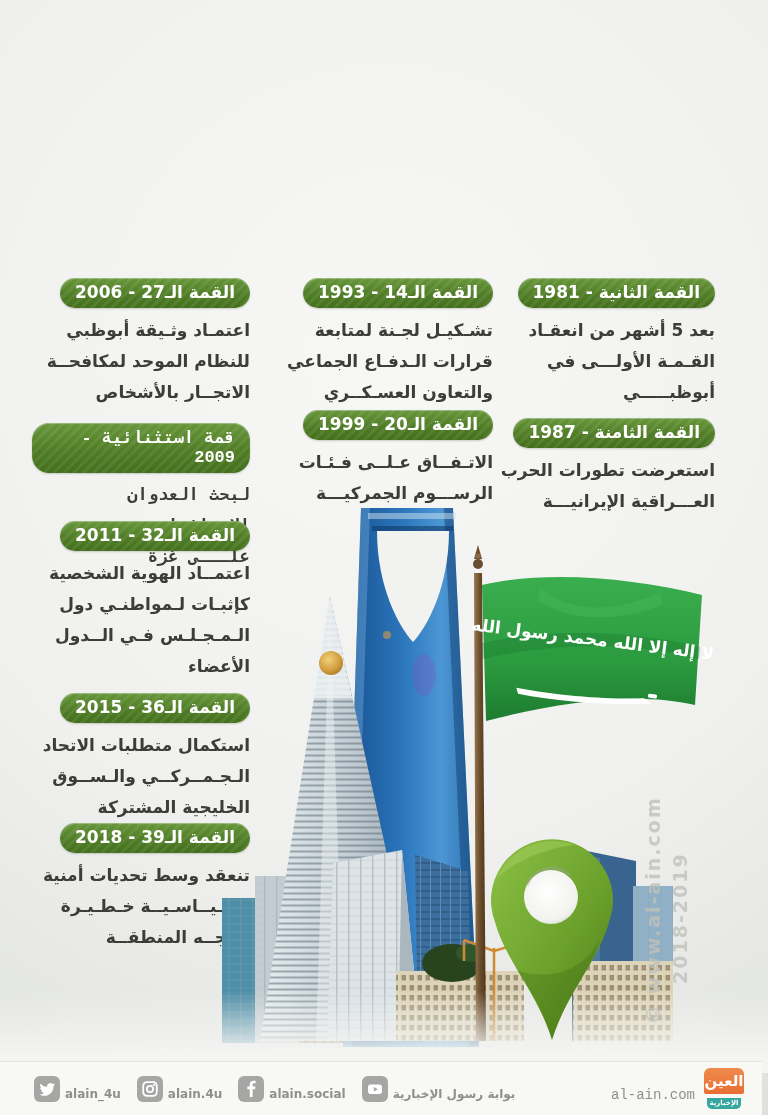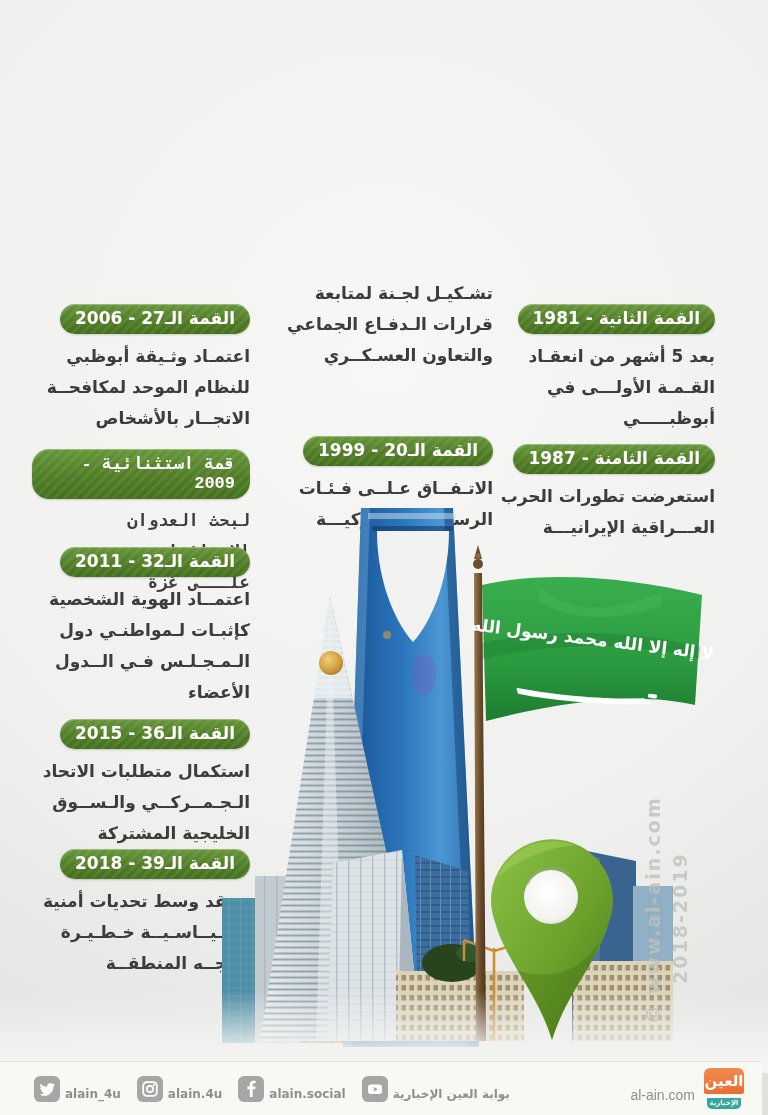--- a/index.html
+++ b/index.html
@@ -19,21 +19,20 @@
   }
   
   .block{position:absolute;text-align:right;}
   .badge{
     display:inline-block;color:#fff;font-size:17px;font-weight:bold;
     padding:4px 15px 6px;border-radius:17px;margin-bottom:7px;
     background:
       repeating-linear-gradient(135deg, rgba(255,255,255,.07) 0 3px, rgba(255,255,255,0) 3px 7px),
       linear-gradient(180deg,#67963a 0%,#507d26 55%,#44701d 100%);
     box-shadow: inset 0 1px 1px rgba(255,255,255,.35), 0 1px 2px rgba(0,0,0,.18);
-    margin-top: 26px;
   }
   .btext{
     margin:0;font-size:17px;font-weight:bold;color:#3c3c3a;
     line-height:31px;white-space:pre-line;
   }
   
   .watermark{
     position:absolute;left:668px;top:893px;width:262px;height:56px;
     transform:translate(-50%,-50%) rotate(-90deg);
     direction:ltr;text-align:left;color:#bfc2bc;opacity:.8;
@@ -46,21 +45,21 @@
   
   .footer{
     position:absolute;left:0;bottom:0;width:762px;height:53px;
     background:#f8f8f5;border-top:1px solid #e3e4e0;direction:ltr;
   }
   .social-group{position:absolute;left:34px;top:0;height:53px;display:flex;align-items:center;gap:16px;}
   .social-item{display:flex;align-items:flex-end;gap:5px;}
   .sicon{width:26px;height:26px;display:block;}
   .slabel{font-size:12px;color:#8f8f8d;font-weight:bold;padding-bottom:1px;font-family:"DejaVu Sans",sans-serif;}
   .site-group{position:absolute;right:18px;bottom:0;display:flex;align-items:flex-end;gap:9px;}
-  .site-text{font-size:14px;color:#8f8f8d;padding-bottom:12px;font-family:Liberation Sans, sans-serif;}
+  .site-text{font-size:14px;color:#8f8f8d;padding-bottom:12px;font-family:Liberation Mono, monospace;}
   .logo{width:40px;text-align:center;margin-bottom:2px;}
   .logo-top{
     background:linear-gradient(180deg,#f08a4d,#e86f33);border-radius:6px 6px 2px 2px;
     color:#fff;font-size:15px;font-weight:bold;height:26px;line-height:26px;
   }
   .logo-bottom{
     background:#35a79e;border-radius:0 0 5px 5px;margin:4px 3px;
     color:#fff;font-size:7px;font-weight:bold;height:11px;line-height:11px;
   }
 </style>
@@ -76,20 +75,21 @@
 القـمـة الأولـــى في
 أبوظبـــــي</p>
   </section>
   <section class="block" style="top:418px;right:53px;width:230px;">
     <div class="badge">القمة الثامنة - 1987</div>
     <p class="btext">استعرضت تطورات الحرب
 العـــراقية الإيرانيـــة</p>
   </section>
 
   <section class="block" style="top:278px;right:275px;width:218px;">
+    <div class="badge">القمة الـ14 - 1993</div>
     <p class="btext">تشـكيـل لجـنة لمتابعة
 قرارات الـدفـاع الجماعي
 والتعاون العسـكــري</p>
   </section>
   <section class="block" style="top:410px;right:275px;width:218px;">
     <div class="badge">القمة الـ20 - 1999</div>
     <p class="btext">الاتـفــاق عـلــى فـئـات
 الرســـوم الجمركيـــة</p>
   </section>
 
@@ -302,21 +302,21 @@
         </svg>
         <span class="slabel">alain.social</span>
       </div>
 
       <div class="social-item">
         <svg class="sicon" viewBox="0 0 26 26">
           <rect width="26" height="26" rx="6" fill="#a6a6a4"></rect>
           <rect x="6" y="8.5" width="14" height="9.4" rx="2.6" fill="#fff"></rect>
           <path d="M11.8 10.9l4.1 2.3-4.1 2.3z" fill="#a6a6a4"></path>
         </svg>
-        <span class="slabel">بوابة العين الإخبارية</span>
+        <span class="slabel">بوابة رسول الإخبارية</span>
       </div>
 
     </div>
 
     <div class="site-group">
       <span class="site-text">al-ain.com</span>
       <div class="logo">
         <div class="logo-top">العين</div>
         <div class="logo-bottom">الإخبارية</div>
       </div>

